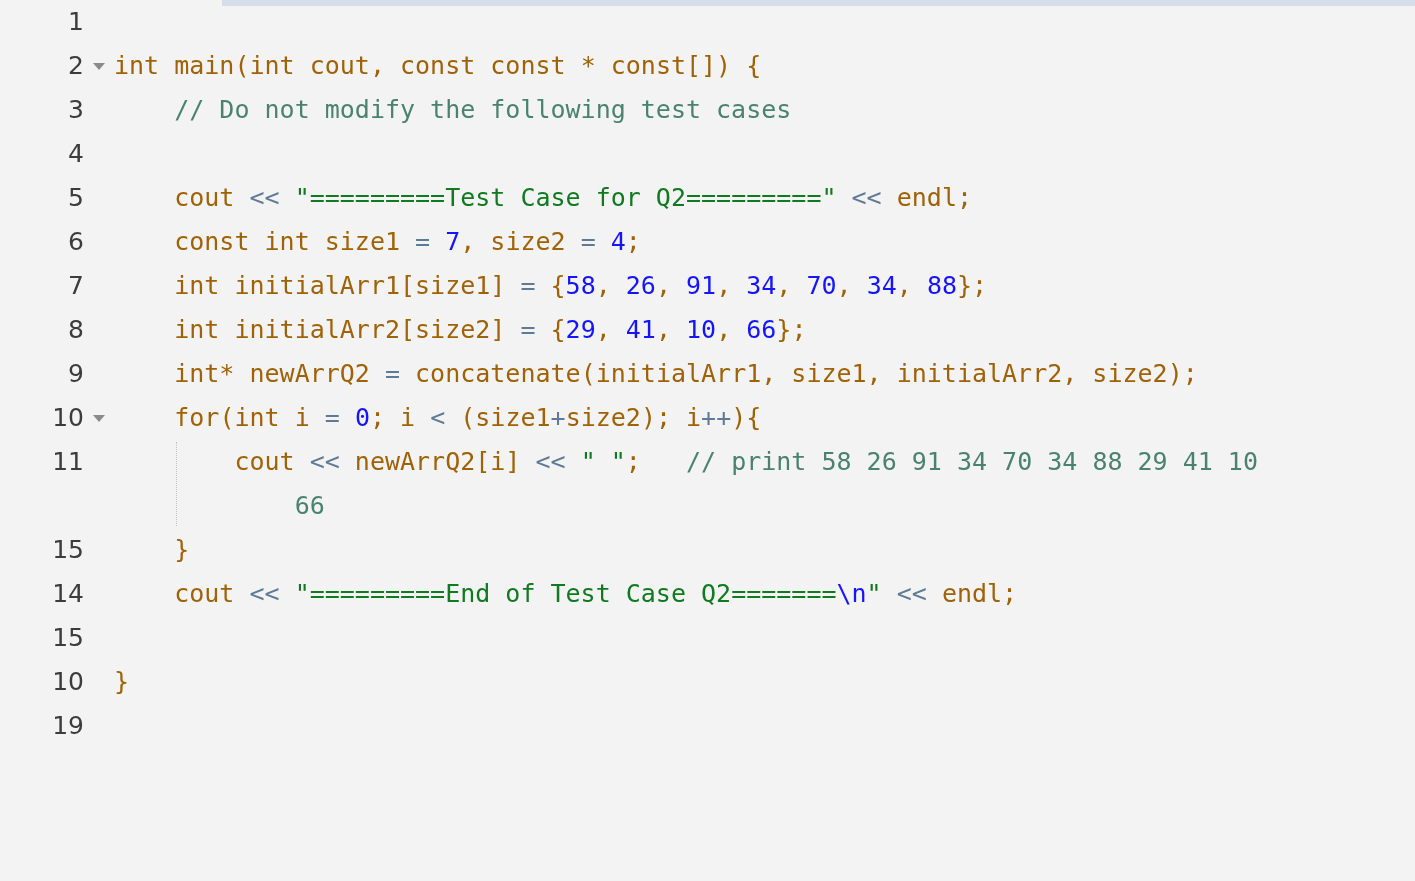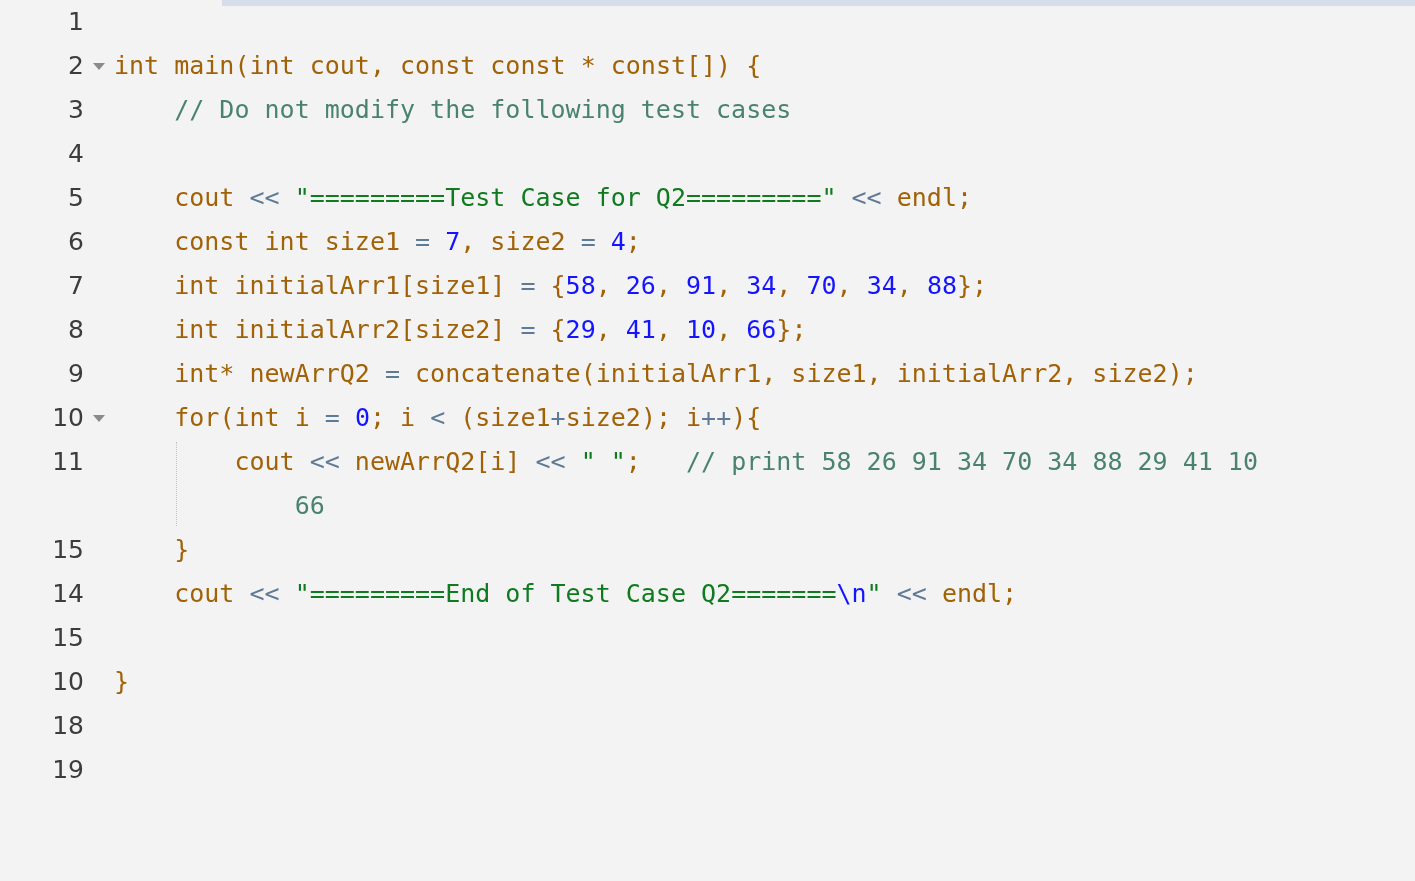--- a/index.html
+++ b/index.html
@@ -131,17 +131,16 @@
       <div class="row"><div class="gutter">6</div><div class="fold"></div><div class="content"><span class="pln">    </span><span class="kw">const</span><span class="pln"> </span><span class="kw">int</span><span class="pln"> size1 </span><span class="op">=</span><span class="pln"> </span><span class="num">7</span><span class="pln">, size2 </span><span class="op">=</span><span class="pln"> </span><span class="num">4</span><span class="pln">;</span></div></div>
       <div class="row"><div class="gutter">7</div><div class="fold"></div><div class="content"><span class="pln">    </span><span class="kw">int</span><span class="pln"> initialArr1[size1] </span><span class="op">=</span><span class="pln"> {</span><span class="num">58</span><span class="pln">, </span><span class="num">26</span><span class="pln">, </span><span class="num">91</span><span class="pln">, </span><span class="num">34</span><span class="pln">, </span><span class="num">70</span><span class="pln">, </span><span class="num">34</span><span class="pln">, </span><span class="num">88</span><span class="pln">};</span></div></div>
       <div class="row"><div class="gutter">8</div><div class="fold"></div><div class="content"><span class="pln">    </span><span class="kw">int</span><span class="pln"> initialArr2[size2] </span><span class="op">=</span><span class="pln"> {</span><span class="num">29</span><span class="pln">, </span><span class="num">41</span><span class="pln">, </span><span class="num">10</span><span class="pln">, </span><span class="num">66</span><span class="pln">};</span></div></div>
       <div class="row"><div class="gutter">9</div><div class="fold"></div><div class="content"><span class="pln">    </span><span class="kw">int*</span><span class="pln"> newArrQ2 </span><span class="op">=</span><span class="pln"> concatenate(initialArr1, size1, initialArr2, size2);</span></div></div>
       <div class="row"><div class="gutter">10</div><div class="fold"><div class="fold-tri"></div></div><div class="content"><span class="pln">    </span><span class="kw">for</span><span class="pln">(</span><span class="kw">int</span><span class="pln"> i </span><span class="op">=</span><span class="pln"> </span><span class="num">0</span><span class="pln">; i </span><span class="op">&lt;</span><span class="pln"> (size1</span><span class="op">+</span><span class="pln">size2); i</span><span class="op">++</span><span class="pln">){</span></div></div>
       <div class="row" style="height: 88px;"><div class="gutter">11</div><div class="fold"></div><div class="content wrapbox"><div class="indent-guide"></div><span class="wrapline2"><span class="pln">        cout </span><span class="op">&lt;&lt;</span><span class="pln"> newArrQ2[i] </span><span class="op">&lt;&lt;</span><span class="pln"> </span><span class="str">" "</span><span class="pln">;   </span><span class="cmt">// print 58 26 91 34 70 34 88 29 41 10</span></span><span class="wrapline2"><span class="pln">            </span><span class="cmt">66</span></span></div></div>
       <div class="row"><div class="gutter">15</div><div class="fold"></div><div class="content"><span class="pln">    }</span></div></div>
       <div class="row"><div class="gutter">14</div><div class="fold"></div><div class="content"><span class="pln">    cout </span><span class="op">&lt;&lt;</span><span class="pln"> </span><span class="str">"=========End of Test Case Q2=======</span><span class="esc">\n</span><span class="str">"</span><span class="pln"> </span><span class="op">&lt;&lt;</span><span class="pln"> endl;</span></div></div>
       <div class="row"><div class="gutter">15</div><div class="fold"></div><div class="content"></div></div>
       <div class="row"><div class="gutter">10</div><div class="fold"></div><div class="content"><span class="pln">}</span></div></div>
-      <div class="row"><div class="gutter">18</div><div class="fold"></div><div class="content"></div></div>
       <div class="row"><div class="gutter">19</div><div class="fold"></div><div class="content"></div></div>
     </div>
 
 </div>
 
 </body></html>

